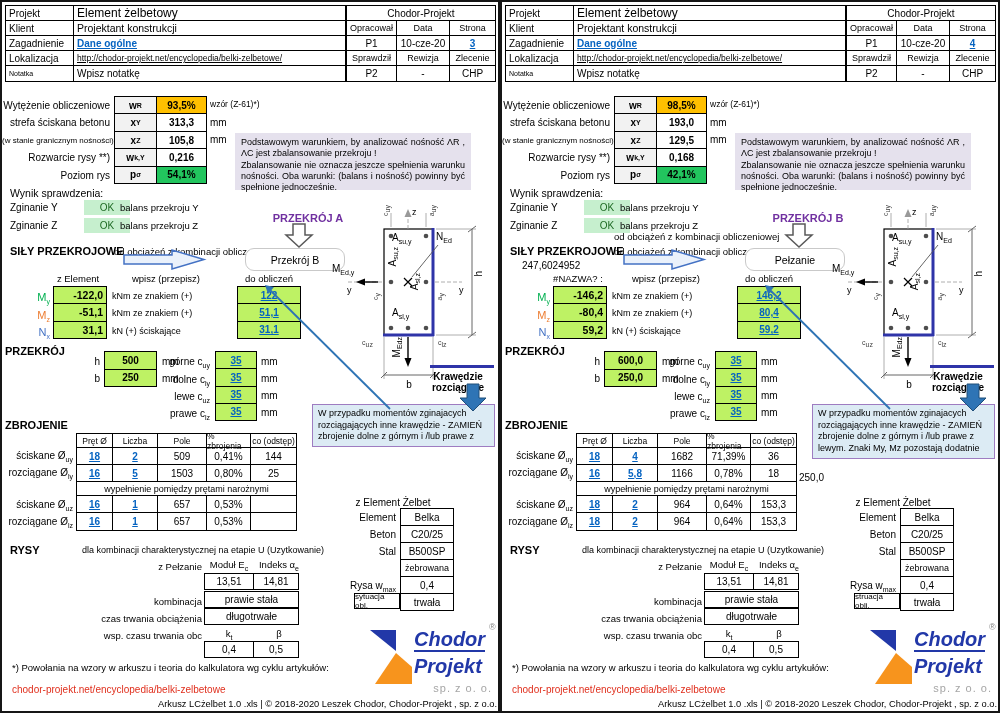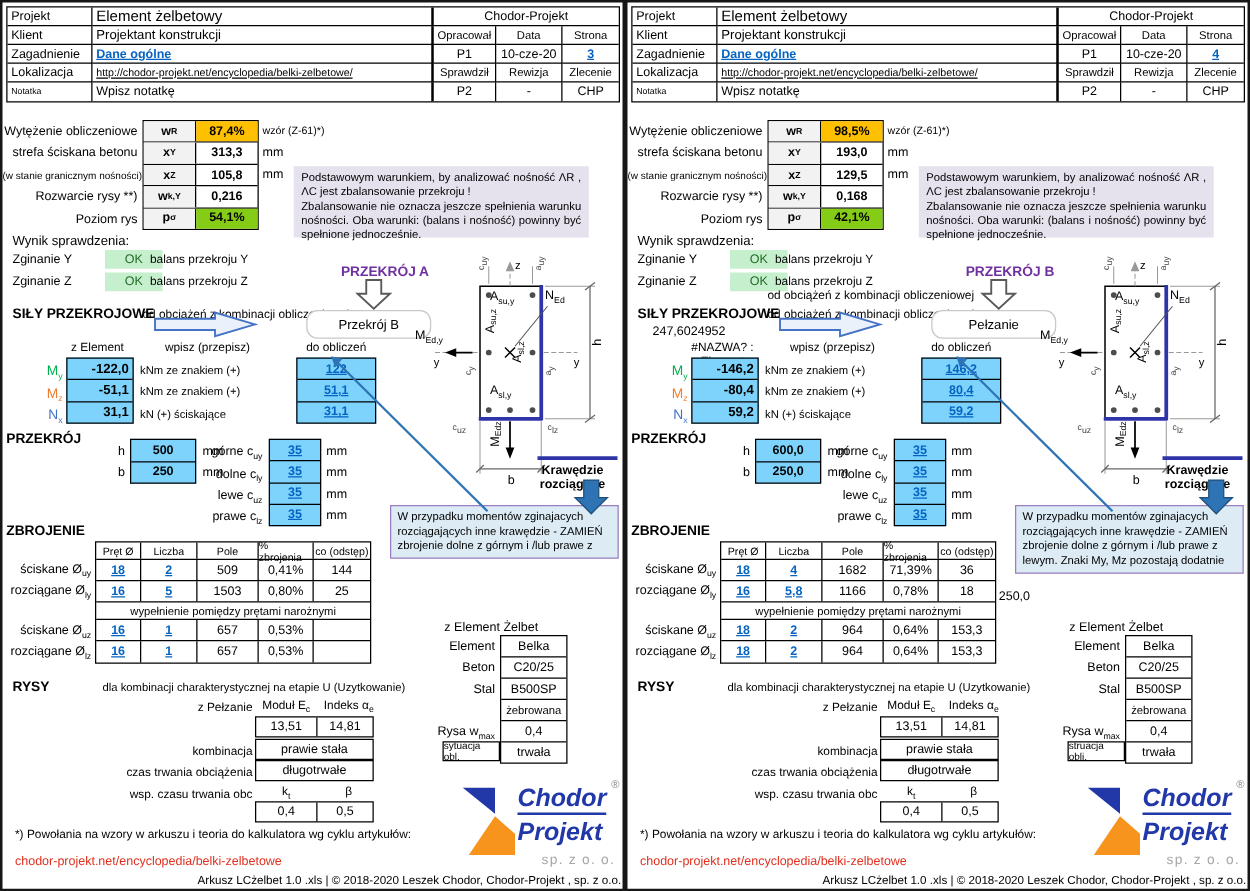--- a/index.html
+++ b/index.html
@@ -19,25 +19,25 @@
 .hdr>div.nr{border-right:none}
 .hdr>div.nb{border-bottom:none}
 .hdr>div.hv{border-right-width:2px}
 .hdr>div.ctr{justify-content:center;padding:0}
 
 .res-tbl{position:absolute;left:112px;top:94px;width:93px;height:88px;border:1.5px solid #000;display:flex;flex-direction:column}
 .res-row{flex:1;display:flex;border-bottom:1px solid #000}
 .res-row:last-child{border-bottom:none}
 .res-sym{width:42px;border-right:1px solid #000;background:#F2F2F2;display:flex;align-items:center;justify-content:center;font-weight:700}
 .res-val{flex:1;display:flex;align-items:center;justify-content:center;font-weight:700}
-.vOrange{background:#FFC000}.vBlue{background:#84cc16}
+.vOrange{background:#FFC000}.vBlue{background:#22c55e}
 .okcell{position:absolute;width:46px;height:15px;background:#C6EFCE;color:#1F6B24;display:flex;align-items:center;justify-content:center}
 .note1{position:absolute;left:233px;top:131px;width:236px;height:57px;background:#E5E1ED;padding:4px 6px;font-size:9px;text-align:justify;white-space:pre-line;line-height:1.25}
 
-.stk{position:absolute;border:1.5px solid #000;display:flex;flex-direction:column;background:#7dd3fc}
+.stk{position:absolute;border:1.5px solid #000;display:flex;flex-direction:column;background:#bef264}
 .stk>div{flex:1;display:flex;align-items:center;justify-content:center;border-bottom:1px solid #000}
 .stk>div:last-child{border-bottom:none}
 .fin>div{justify-content:flex-end;padding-right:3px;font-weight:700;font-size:10.5px}
 
 .z-tbl{position:absolute;left:74px;top:431px;width:221px;border:1.5px solid #000;font-size:10px}
 .z-hd{display:flex;height:14px;border-bottom:1px solid #000;font-size:8.5px}
 .z-row{display:flex;height:17px;border-bottom:1px solid #000}
 .z-row:last-child{border-bottom:none}
 .z-fill{height:14px;border-bottom:1px solid #000;font-size:9px;display:flex;align-items:center;justify-content:center}
 .z-tbl .cell{display:flex;align-items:center;justify-content:center;border-right:1px solid #000}
@@ -101,21 +101,21 @@
   <div class="lab" style="left:0;top:131px;width:108px;font-size:8px">(w stanie granicznym nośności)</div>
   <div class="lab" style="left:0;top:148px;width:108px">Rozwarcie rysy **)</div>
   <div class="lab" style="left:0;top:166px;width:108px">Poziom rys</div>
 
   <div class="res-tbl">
     <div class="res-row">
           <div class="res-sym">
             <span>w</span>
             <sub>R</sub>
           </div>
-          <div class="res-val vOrange">87,4%</div>
+          <div class="res-val vOrange">93,5%</div>
         </div>
     <div class="res-row">
           <div class="res-sym">
             <span>x</span>
             <sub>Y</sub>
           </div>
           <div class="res-val">313,3</div>
         </div>
     <div class="res-row">
           <div class="res-sym">

